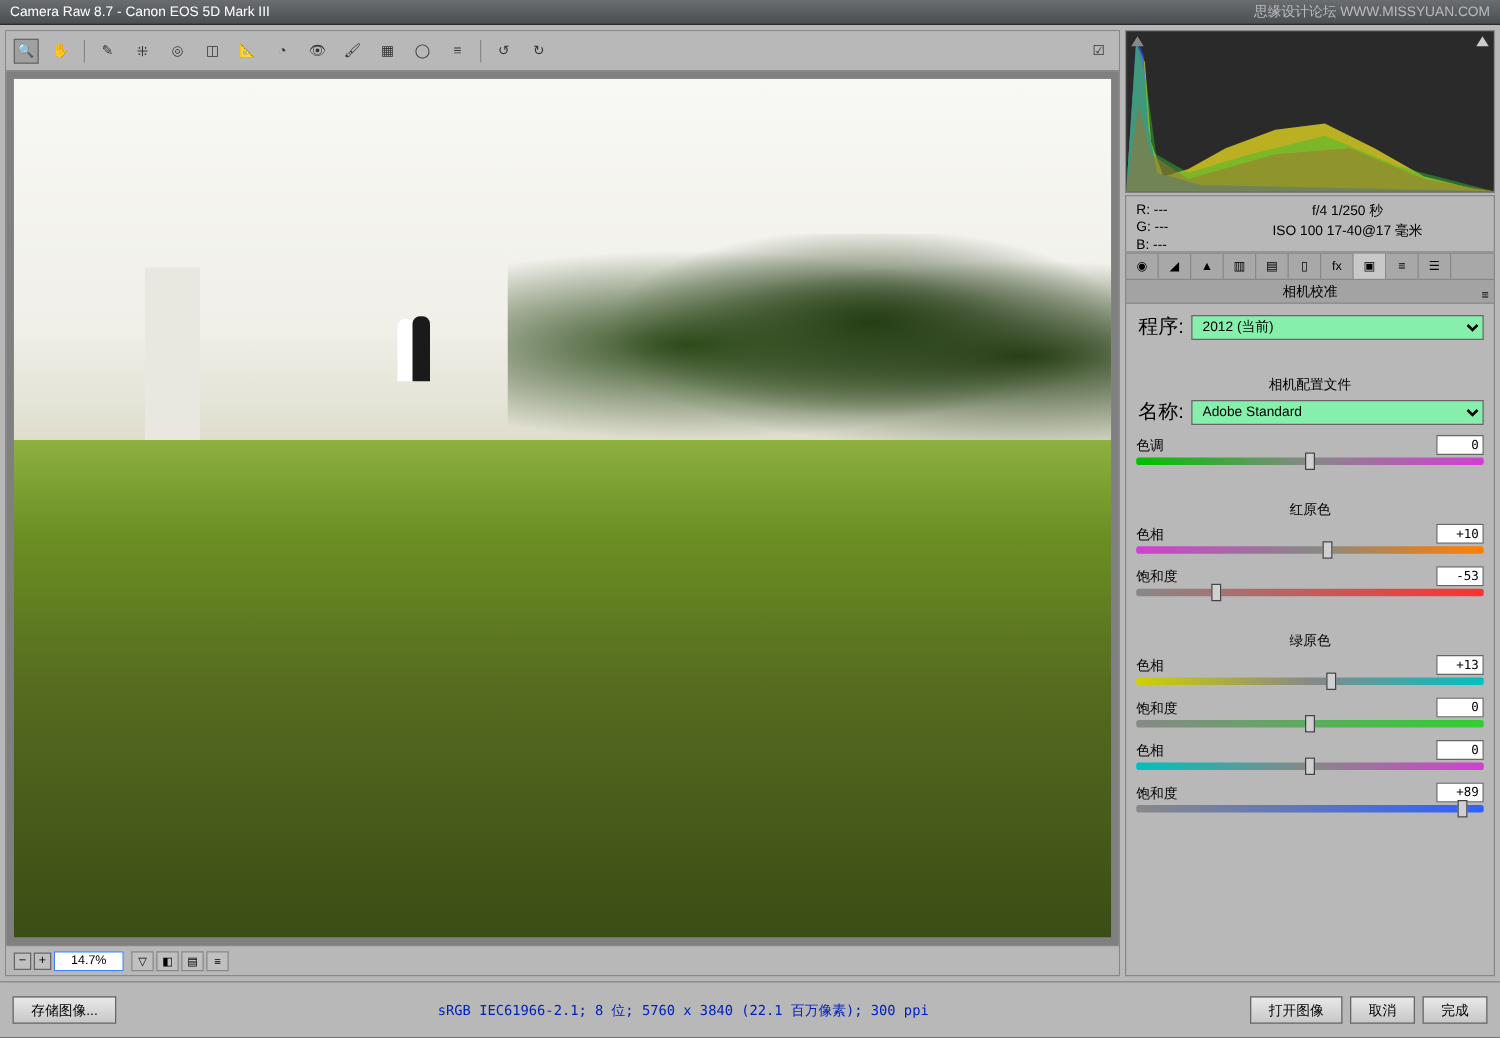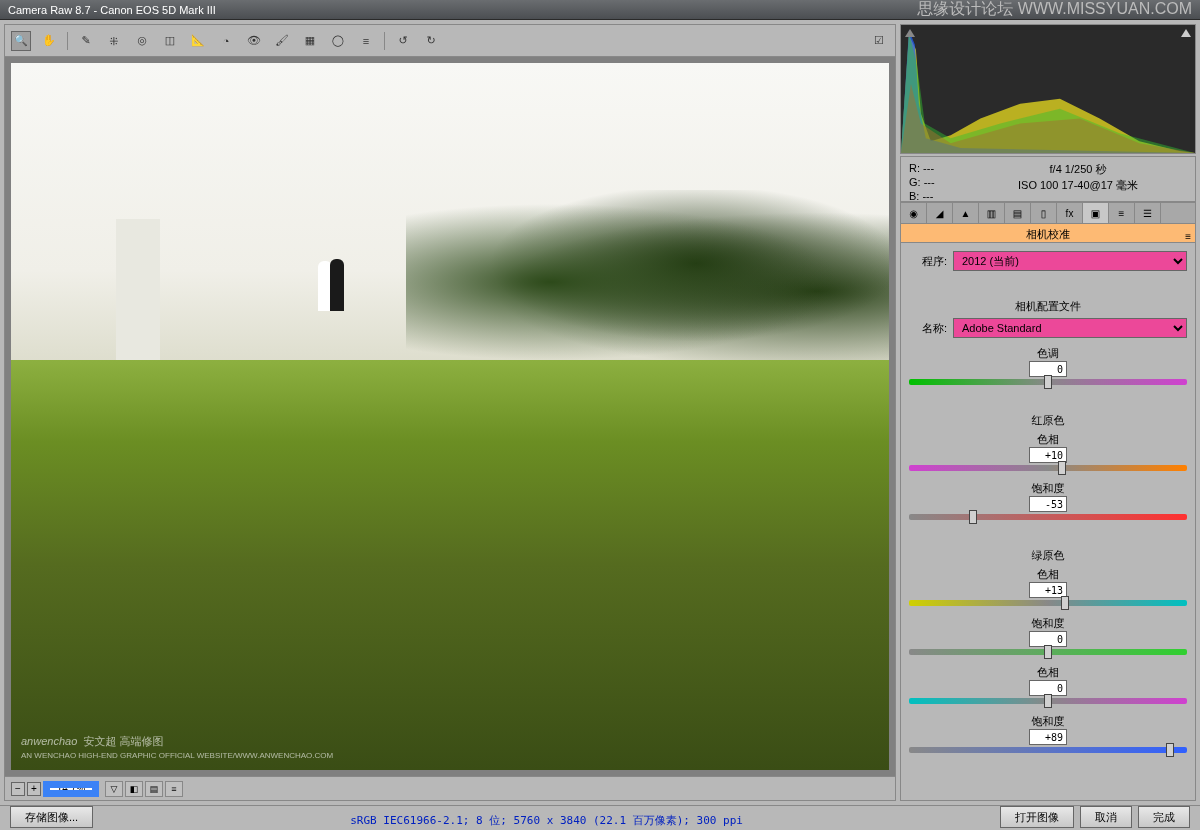--- a/index.html
+++ b/index.html
@@ -1,19 +1,19 @@
 <!DOCTYPE html>
 <html><head>
 <meta charset="utf-8">
 <style>
 * { box-sizing: border-box; margin: 0; padding: 0; font-family: "Microsoft YaHei", sans-serif; font-size: 11px; }
 body { background: #4a4a4a; width: 1200px; height: 830px; overflow: hidden; }
 .window { width: 1200px; height: 830px; background: #4a4a4a; display: flex; flex-direction: column; }
 .titlebar { height: 20px; background: linear-gradient(#6a6d70, #4b4e52); color: #fff; padding: 2px 8px; font-size: 12px; display: flex; justify-content: space-between; align-items: center; border-bottom: 1px solid #2a2a2a; }
-.titlebar-right { color: #bbb; font-size: 16px; }
+.titlebar-right { color: #bbb; font-size: 11px; }
 .body-area { flex: 1; display: flex; background: #b8b8b8; padding: 4px; gap: 4px; }
 .left-panel { flex: 1; display: flex; flex-direction: column; background: #b8b8b8; border: 1px solid #888; }
 .toolbar { height: 32px; background: #b8b8b8; border-bottom: 1px solid #888; display: flex; align-items: center; padding: 0 6px; gap: 8px; }
 .tool-btn { width: 20px; height: 20px; display: flex; align-items: center; justify-content: center; cursor: pointer; color: #333; }
 .tool-btn.active { background: #a0a0a0; border: 1px solid #666; }
 .tool-sep { width: 1px; height: 18px; background: #888; }
 .tool-spring { flex: 1; }
 .preview-area { flex: 1; background: #808080; display: flex; align-items: center; justify-content: center; padding: 6px; position: relative; }
 .preview-img { width: 100%; height: 100%; position: relative; overflow: hidden; }
 .sky { position: absolute; top: 0; left: 0; right: 0; height: 42%; background: linear-gradient(to bottom, #f8f8f5 0%, #f0efe8 70%, #dedece 100%); }
@@ -21,55 +21,55 @@
 .trees { position: absolute; top: 18%; right: 0; width: 55%; height: 26%; background: radial-gradient(ellipse at 30% 50%, #2d4a1a 0%, transparent 60%), radial-gradient(ellipse at 60% 40%, #1f3510 0%, transparent 50%), radial-gradient(ellipse at 85% 55%, #2a4218 0%, transparent 55%); }
 .building { position: absolute; top: 22%; left: 12%; width: 5%; height: 20%; background: #e8e8e0; }
 .couple { position: absolute; top: 28%; left: 35%; width: 30px; height: 80px; }
 .couple::before { content: ""; position: absolute; left: 0; top: 0; width: 14px; height: 50px; background: #fff; border-radius: 6px 6px 0 0; }
 .couple::after { content: ""; position: absolute; left: 12px; top: -2px; width: 14px; height: 52px; background: #1a1a1a; border-radius: 6px 6px 0 0; }
 .watermark { position: absolute; bottom: 10px; left: 10px; color: rgba(255,255,255,0.6); font-style: italic; font-size: 22px; }
 .watermark-sub { font-size: 8px; font-style: normal; }
 .statusbar { height: 24px; background: #b8b8b8; border-top: 1px solid #888; display: flex; align-items: center; padding: 0 6px; gap: 6px; }
 .zoom-box { display: flex; align-items: center; gap: 2px; }
 .zoom-btn { width: 14px; height: 14px; border: 1px solid #666; background: #c0c0c0; text-align: center; line-height: 12px; font-size: 10px; cursor: pointer; }
-.zoom-val { width: 56px; height: 16px; border: 7px solid #3b82f6; background: #fff; padding: 0 4px; font-size: 10px; text-align: center; }
+.zoom-val { width: 56px; height: 16px; border: 1px solid #3b82f6; background: #fff; padding: 0 4px; font-size: 10px; text-align: center; }
 .filename { flex: 1; text-align: center; font-family: monospace; font-size: 11px; color: #333; }
 .status-icons { display: flex; gap: 2px; }
 .status-icon { width: 18px; height: 16px; border: 1px solid #888; background: #c0c0c0; text-align: center; line-height: 14px; cursor: pointer; font-size: 9px; }
 .right-panel { width: 296px; display: flex; flex-direction: column; background: #b8b8b8; }
 .histogram-box { height: 130px; border: 1px solid #888; background: #2a2a2a; position: relative; margin-bottom: 2px; }
 .hist-svg { width: 100%; height: 100%; }
 .triangle { position: absolute; top: 4px; width: 0; height: 0; border-left: 5px solid transparent; border-right: 5px solid transparent; border-bottom: 8px solid #888; }
 .readout { height: 46px; border: 1px solid #888; background: #b8b8b8; display: flex; padding: 4px 8px; font-size: 10px; }
 .readout-rgb { width: 60px; line-height: 14px; font-family: monospace; }
 .readout-meta { flex: 1; text-align: center; line-height: 16px; font-family: sans-serif; }
 .tabs { height: 22px; display: flex; border: 1px solid #888; background: #a8a8a8; }
 .tab { width: 26px; border-right: 1px solid #888; display: flex; align-items: center; justify-content: center; cursor: pointer; font-size: 10px; }
 .tab.active { background: #c8c8c8; }
-.panel-title { height: 19px; background: #fdba74; border: 1px solid #888; border-top: none; text-align: center; line-height: 20px; font-size: 11px; position: relative; }
+.panel-title { height: 19px; background: #a3a3a3; border: 1px solid #888; border-top: none; text-align: center; line-height: 20px; font-size: 11px; position: relative; }
 .panel-menu { position: absolute; right: 4px; top: 3px; font-size: 10px; cursor: pointer; }
 .panel-content { flex: 1; border: 1px solid #888; border-top: none; padding: 8px; overflow-y: auto; background: #b8b8b8; }
 .row { display: flex; align-items: center; margin-bottom: 8px; gap: 6px; }
-.row-label { width: 38px; text-align: right; font-size: 11px; }
-.row-select { flex: 1; height: 20px; border: 1px solid #666; background: #ec4899; font-size: 11px; padding: 0 4px; }
+.row-label { width: 38px; text-align: right; font-size: 16px; }
+.row-select { flex: 1; height: 20px; border: 1px solid #666; background: #86efac; font-size: 11px; padding: 0 4px; }
 .section-title { text-align: center; font-size: 11px; margin: 28px 0 4px; }
 .slider-row { margin-bottom: 10px; }
-.slider-head { display: flex; justify-content: space-between; align-items: center; margin-bottom: 2px; flex-direction: column; }
+.slider-head { display: flex; justify-content: space-between; align-items: center; margin-bottom: 2px; }
 .slider-label { font-size: 11px; }
 .slider-val { width: 38px; height: 16px; border: 1px solid #666; background: #fff; text-align: right; padding: 0 3px; font-size: 10px; font-family: monospace; }
 .slider-track { height: 6px; position: relative; border-radius: 2px; }
 .slider-thumb { position: absolute; top: -4px; width: 8px; height: 14px; background: #d0d0d0; border: 1px solid #444; transform: translateX(-50%); cursor: pointer; }
 .tint-track { background: linear-gradient(to right, #00c000, #888, #d040d0); }
 .hue-track { background: linear-gradient(to right, #d040d0, #888, #ff8000); }
 .sat-track-red { background: linear-gradient(to right, #888, #ff3030); }
 .hue-track-green { background: linear-gradient(to right, #d0d000, #888, #00c0c0); }
 .sat-track-green { background: linear-gradient(to right, #888, #30d030); }
 .hue-track-blue { background: linear-gradient(to right, #00c0c0, #888, #d040d0); }
 .sat-track-blue { background: linear-gradient(to right, #888, #3060ff); }
-.footer { height: 25px; background: #b8b8b8; display: flex; align-items: flex-end; padding: 2px 10px; gap: 6px; border-top: 1px solid #888; }
+.footer { height: 45px; background: #b8b8b8; display: flex; align-items: center; padding: 2px 10px; gap: 6px; border-top: 1px solid #888; }
 .footer-btn { height: 22px; padding: 0 14px; border: 1px solid #666; background: linear-gradient(#e8e8e8, #c8c8c8); font-size: 11px; cursor: pointer; }
 .footer-link { flex: 1; text-align: center; color: #0020c0; font-size: 11px; cursor: pointer; font-family: monospace; }
 </style>
 </head>
 <body>
 
 <div class="window">
   <div class="titlebar">
     <span>Camera Raw 8.7  -  Canon EOS 5D Mark III</span>
     <span class="titlebar-right">思缘设计论坛  WWW.MISSYUAN.COM</span>
@@ -99,25 +99,20 @@
         <div class="tool-btn">☑</div>
       </div>
 
       <div class="preview-area">
         <div class="preview-img">
           <div class="sky"></div>
           <div class="building"></div>
           <div class="trees"></div>
           <div class="grass"></div>
           <div class="couple"></div>
-          <div class="watermark">
-            <span>anwenchao</span>
-            <span style="font-size:11px;font-style:normal">安文超 高端修图</span>
-            <div class="watermark-sub">AN WENCHAO HIGH-END GRAPHIC OFFICIAL WEBSITE/WWW.ANWENCHAO.COM</div>
-          </div>
         </div>
       </div>
 
       <div class="statusbar">
         <div class="zoom-box">
           <div class="zoom-btn">−</div>
           <div class="zoom-btn">+</div>
           <input class="zoom-val" value="14.7%" style="">
         </div>
         <div class="status-icons">

